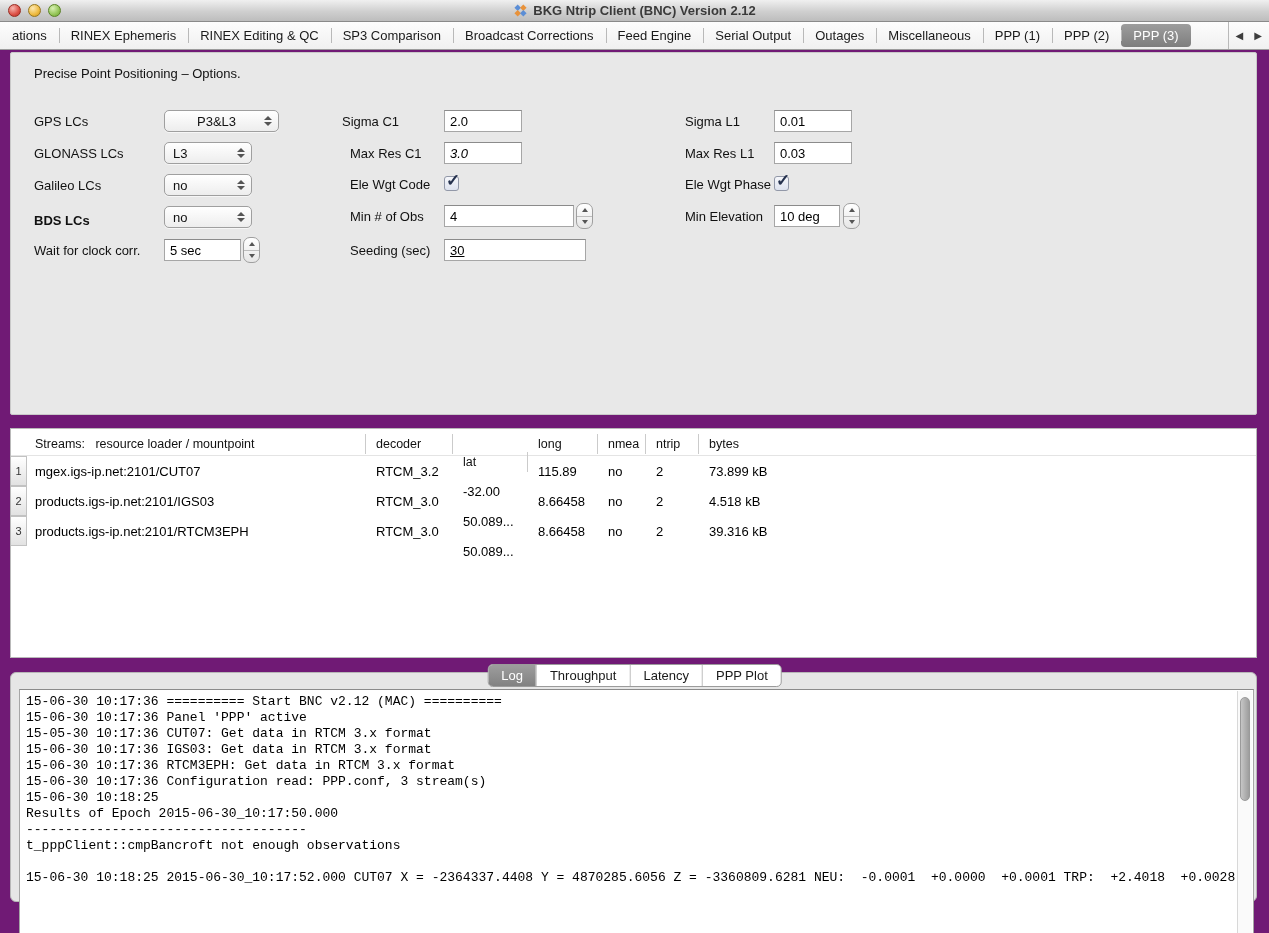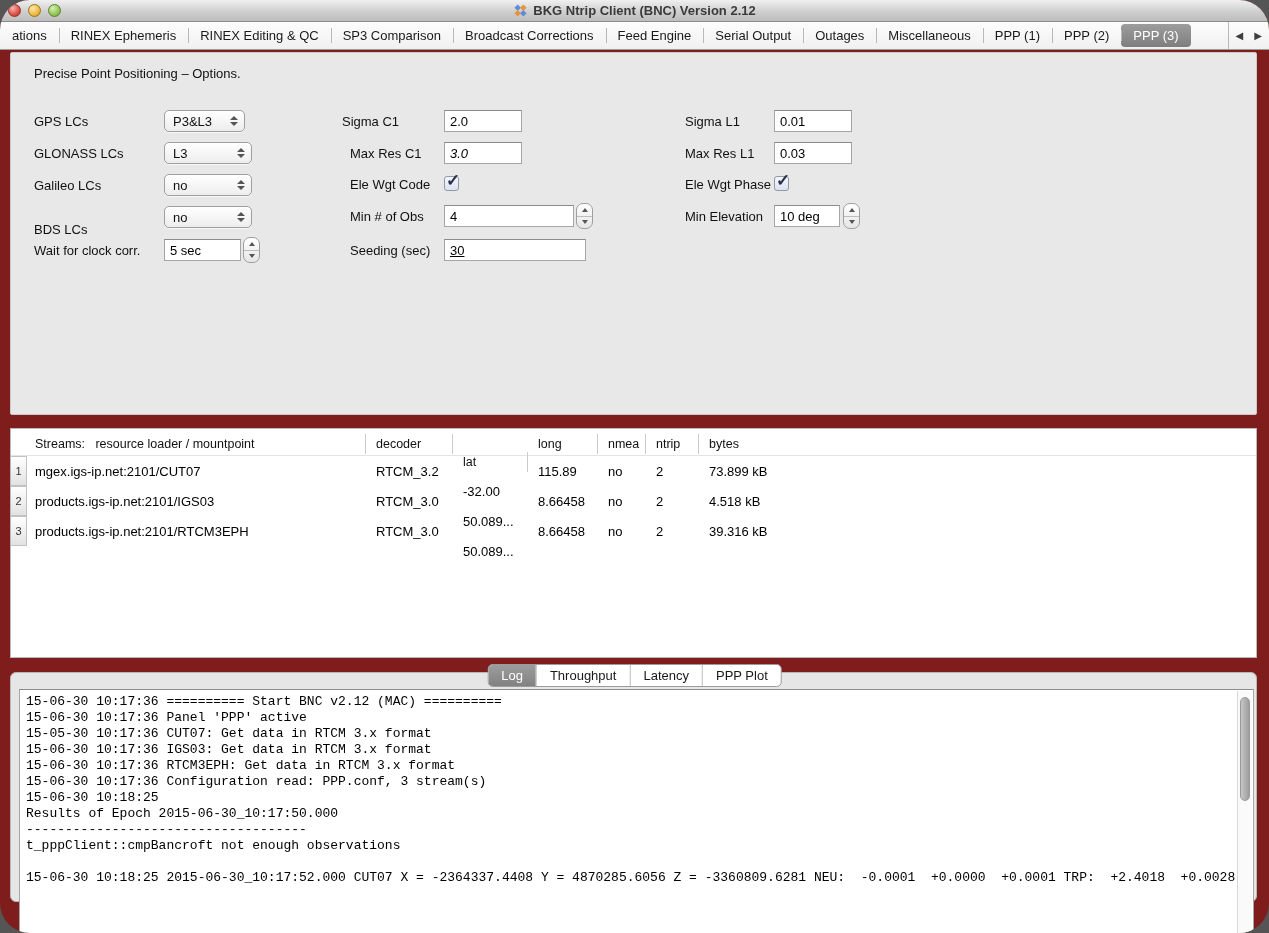--- a/index.html
+++ b/index.html
@@ -1,19 +1,19 @@
 <!DOCTYPE html>
 <html><head>
 <meta charset="utf-8">
 <style>
   html,body{margin:0;padding:0;background:#555;}
   *{box-sizing:border-box;}
   .window{
-    position:relative;width:1269px;height:933px;background:#7f1d1d;
-    font-family:"Liberation Sans",sans-serif;color:#111;overflow:hidden;border-radius:30px;
+    position:relative;width:1269px;height:933px;background:#701a75;
+    font-family:"Liberation Sans",sans-serif;color:#111;overflow:hidden;
   }
   
   .titlebar{
     position:absolute;left:0;top:0;width:1269px;height:22px;
     background:linear-gradient(#f0f0f0,#cfcfcf 55%,#bdbdbd);
     border-bottom:1px solid #8a8a8a;display:flex;align-items:center;
   }
   .traffic{position:absolute;left:8px;top:4px;display:flex;gap:7px;}
   .light{width:13px;height:13px;border-radius:50%;display:inline-block;}
   .light.red{background:radial-gradient(circle at 35% 30%,#f6b6af,#dc5046 60%,#b23226);border:1px solid #992b21;}
@@ -174,21 +174,21 @@
     <div class="tab-arrows">
       <span class="tab-arrow">◀</span>
       <span class="tab-arrow">▶</span>
     </div>
   </div>
 
   <div class="form-panel">
     <div class="heading">Precise Point Positioning – Options.</div>
 
     <div class="fp-label" style="left:23px;top:61px;">GPS LCs</div>
-    <div class="combo" style="left:153px;top:57px;width:81px;">
+    <div class="combo" style="left:153px;top:57px;width:115px;padding-left:24px;">
       <span class="combo-value">P3&amp;L3</span>
       <span class="combo-arrows">
           <span class="tri-up"></span>
           <span class="tri-down"></span>
         </span>
     </div>
 
     <div class="fp-label" style="left:23px;top:93px;">GLONASS LCs</div>
     <div class="combo" style="left:153px;top:89px;width:88px;">
       <span class="combo-value">L3</span>
@@ -200,21 +200,21 @@
 
     <div class="fp-label" style="left:23px;top:125px;">Galileo LCs</div>
     <div class="combo" style="left:153px;top:121px;width:88px;">
       <span class="combo-value">no</span>
       <span class="combo-arrows">
           <span class="tri-up"></span>
           <span class="tri-down"></span>
         </span>
     </div>
 
-    <div class="fp-label" style="left:23px;top:169px;">BDS LCs</div>
+    <div class="fp-label" style="left:23px;top:160px;font-weight:bold;">BDS LCs</div>
     <div class="combo" style="left:153px;top:153px;width:88px;">
       <span class="combo-value">no</span>
       <span class="combo-arrows">
           <span class="tri-up"></span>
           <span class="tri-down"></span>
         </span>
     </div>
 
     <div class="fp-label" style="left:23px;top:190px;">Wait for clock corr.</div>
     <input class="field" style="left: 153px; top: 186px; width: 77px;" value="5 sec">

